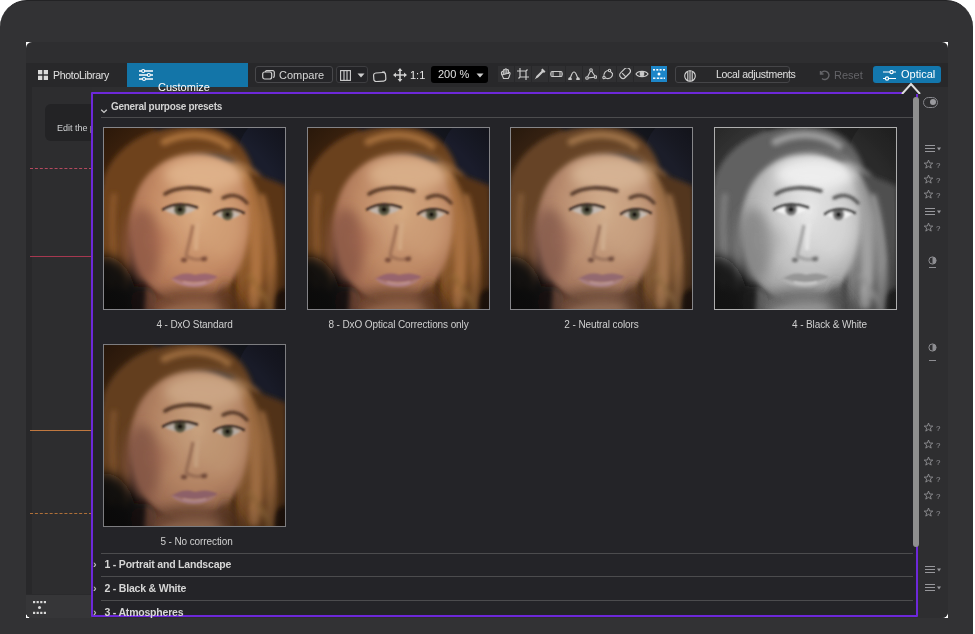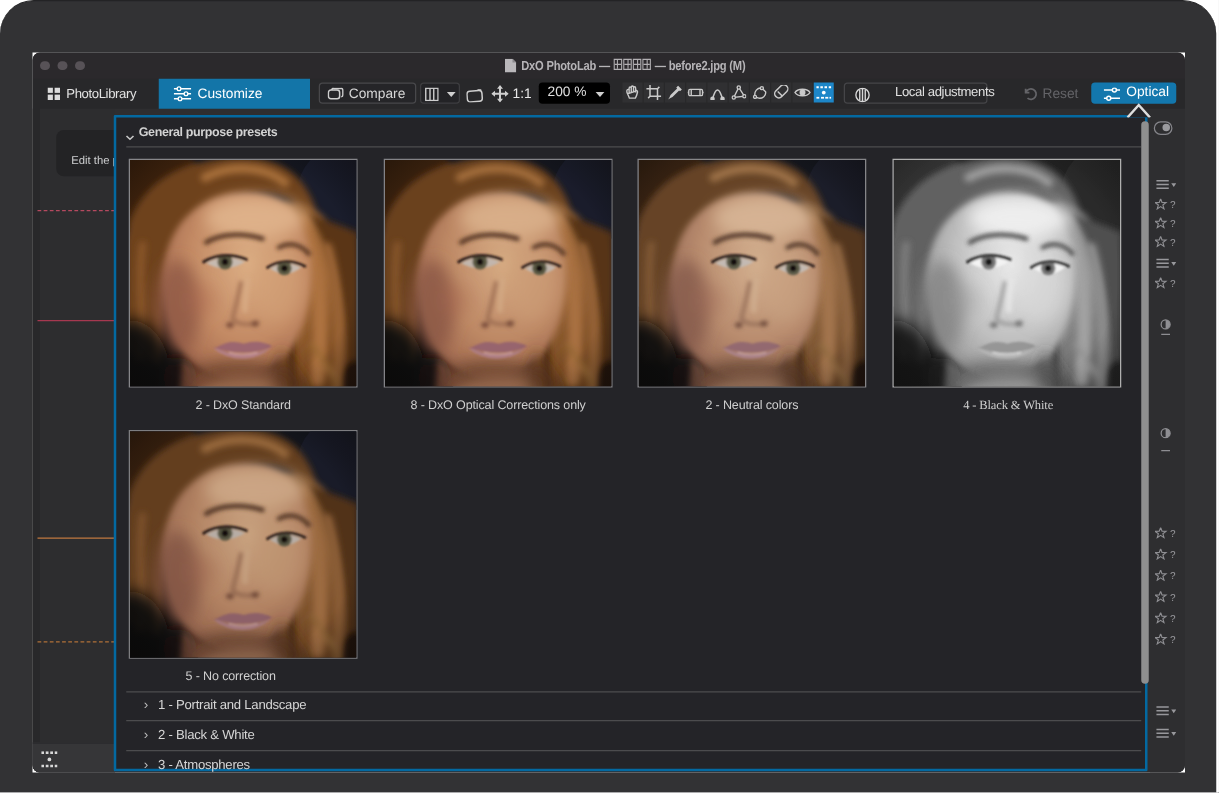--- a/index.html
+++ b/index.html
@@ -22,73 +22,63 @@
   .btn { position:absolute; top:3px; height:17px; border-radius:3px;text-align:center; }
   .slot { position:absolute; top:3px; width:15.5px; height:16px; background:#303032;
     display:flex; align-items:center; justify-content:center; }
   
   #sidebar { left:0; top:45px; width:66px; height:531px; background:#2d2d2f; }
   .sline { position:absolute; left:4px; width:62px; height:0; }
   
   #rpanel { left:894px; top:45px; width:28px; height:531px; background:#2e2e30; }
   
   #popover { left:91px; top:92px; width:827px; height:525px; background:#242428;
-    border:2px solid #0369a1; border-radius:1px; z-index:5; }
+    border:2px solid #6d28d9; border-radius:1px; z-index:5; }
   #caret { left:901px; top:82px; z-index:6; }
   .thumb { position:absolute; width:183px; height:183px; border:1px solid #86868a; overflow:hidden;}
   .thumb svg { display:block; }
   .cap { position:absolute; width:183px; text-align:center; color:#cfcfcf; font-size:10px; letter-spacing:-0.1px; }
   .sep { position:absolute; left:8px; width:812px; height:1px; background:#4c4c4e; }
-  .secrow { position:absolute; left:22px; color:#d6d6d6; font-size:10.5px; letter-spacing:-0.2px; }
+  .secrow { position:absolute; left:0; color:#d6d6d6; font-size:10.5px; letter-spacing:-0.2px;font-weight:bold; }
   .chev { color:#bdbdbd; margin-right:8px; font-size:11px; }
   .cjk { display:inline-block; width:8px; height:9px; margin:0 0.6px; border:1px solid #b2b0b3;
     background:
       linear-gradient(#b2b0b3,#b2b0b3) 50% 0/1px 100% no-repeat,
       linear-gradient(#b2b0b3,#b2b0b3) 0 50%/100% 1px no-repeat; }
   .f2 { filter:brightness(.98) saturate(.96); }
   .f3 { filter:saturate(.78); }
   .f4 { filter:grayscale(1) brightness(1.32) contrast(.96); }
   .f5 { filter:brightness(.93) saturate(.9); }
 </style>
 </head>
 <body>
 <div id="stage">
   <div class="abs" id="card"></div>
   <div class="abs" id="matte">
     <div class="abs" id="win">
-      <div class="abs" id="titlebar">
-        <span class="dot" style="left:6px"></span>
-        <span class="dot" style="left:20px"></span>
-        <span class="dot" style="left:34px"></span>
-        <svg class="abs" style="left:378px; top:5px" width="9" height="11" viewBox="0 0 9 11">
-            <path d="M0 0 H6 L9 3 V11 H0 Z" fill="#b9b7ba"></path>
-            <path d="M6 0 L9 3 H6 Z" fill="#8a888b"></path>
-          </svg>
-          <div class="abs" id="title">DxO PhotoLab — <span class="cjk"></span><span class="cjk"></span><span class="cjk"></span><span class="cjk"></span> — before2.jpg (M)</div>
-      </div>
       <div class="abs" id="toolbar">
 
         <svg class="abs" style="left:12px; top:7px" width="10" height="10" viewBox="0 0 10 10">
           <rect x="0" y="0" width="4.3" height="4.3" fill="#dcdcdc"></rect>
             <rect x="5.7" y="0" width="4.3" height="4.3" fill="#dcdcdc"></rect>
           <rect x="0" y="5.7" width="4.3" height="4.3" fill="#dcdcdc"></rect>
             <rect x="5.7" y="5.7" width="4.3" height="4.3" fill="#dcdcdc"></rect>
         </svg>
         <div class="tbt" style="left:27px; font-size:10.5px; letter-spacing:-0.3px;">PhotoLibrary</div>
 
         <div class="abs" style="left:101px; top:0; width:121px; height:24px; background:#1375a8;">
           <svg class="abs" style="left:12px; top:5px" width="14" height="14" viewBox="0 0 14 14" fill="none" stroke="#fff" stroke-width="1.3">
             <line x1="0" y1="3" x2="14" y2="3"></line>
               <line x1="0" y1="7" x2="14" y2="7"></line>
               <line x1="0" y1="11" x2="14" y2="11"></line>
             <circle cx="4.2" cy="3" r="1.5" fill="#1375a8" stroke-width="1.1"></circle>
               <circle cx="9.8" cy="7" r="1.5" fill="#1375a8" stroke-width="1.1"></circle>
               <circle cx="5" cy="11" r="1.5" fill="#1375a8" stroke-width="1.1"></circle>
           </svg>
-          <div class="tbt" style="left:31px; color:#fff;">Customize</div>
+          <div class="tbt" style="left:31px; color:#fff;margin-top:12px;">Customize</div>
         </div>
 
         <div class="btn" style="left:229px; width:78px; background:#252528; border:1px solid #48484b;">
           <svg class="abs" style="left:6px; top:3px" width="13" height="10" viewBox="0 0 13 10" fill="none" stroke="#cfcfcf" stroke-width="1.2">
             <rect x="0.7" y="2" width="9" height="7" rx="2"></rect>
               <path d="M3.5 2 V1.5 A1.5 1.5 0 0 1 5 0.7 H10.7 A1.5 1.5 0 0 1 12.3 2.2 V6 A1.5 1.5 0 0 1 11 7.5"></path>
           </svg>
           <div class="tbt" style="left:23px; top:2px; color:#d6d6d6;">Compare</div>
         </div>
 
@@ -350,30 +340,30 @@
     <div class="thumb f3" style="left:417px; top:33px;">
         <svg width="183" height="183" viewBox="0 0 183 183">
           <use href="#portrait"></use>
         </svg>
       </div>
     <div class="thumb f4" style="left:621px; top:33px;">
         <svg width="183" height="183" viewBox="0 0 183 183">
           <use href="#portrait"></use>
         </svg>
       </div>
-    <div class="cap" style="left:10px; top:225px;">2 - DxO Standard</div>
+    <div class="cap" style="left:10px; top:225px;">4 - DxO Standard</div>
     <div class="cap" style="left:214px; top:225px;">8 - DxO Optical Corrections only</div>
     <div class="cap" style="left:417px; top:225px;">2 - Neutral colors</div>
-    <div class="cap" style="left:622px; top:225px;font-family:Liberation Serif, serif;">4 - Black &amp; White</div>
+    <div class="cap" style="left:645px; top:225px;">4 - Black &amp; White</div>
     <div class="thumb f5" style="left:10px; top:250px;">
         <svg width="183" height="183" viewBox="0 0 183 183">
           <use href="#portrait"></use>
         </svg>
       </div>
-    <div class="cap" style="left:0; top:442px;">5 - No correction</div>
+    <div class="cap" style="left:12px; top:442px;">5 - No correction</div>
     <div class="sep" style="top:459px"></div>
     <div class="secrow" style="top:464px;"><span class="chev">›</span>1 - Portrait and Landscape</div>
     <div class="sep" style="top:482px"></div>
     <div class="secrow" style="top:488px;"><span class="chev">›</span>2 - Black &amp; White</div>
     <div class="sep" style="top:506px"></div>
     <div class="secrow" style="top:512px;"><span class="chev">›</span>3 - Atmospheres</div>
     <div class="abs" style="left:820px; top:3px; width:6px; height:450px; background:#8f8f8f; border-radius:3px;"></div>
   </div>
   <svg class="abs" id="caret" width="20" height="12" viewBox="0 0 20 12">
     <path d="M1 12 L10 2 L19 12" fill="#242428" stroke="#dedede" stroke-width="2"></path>

